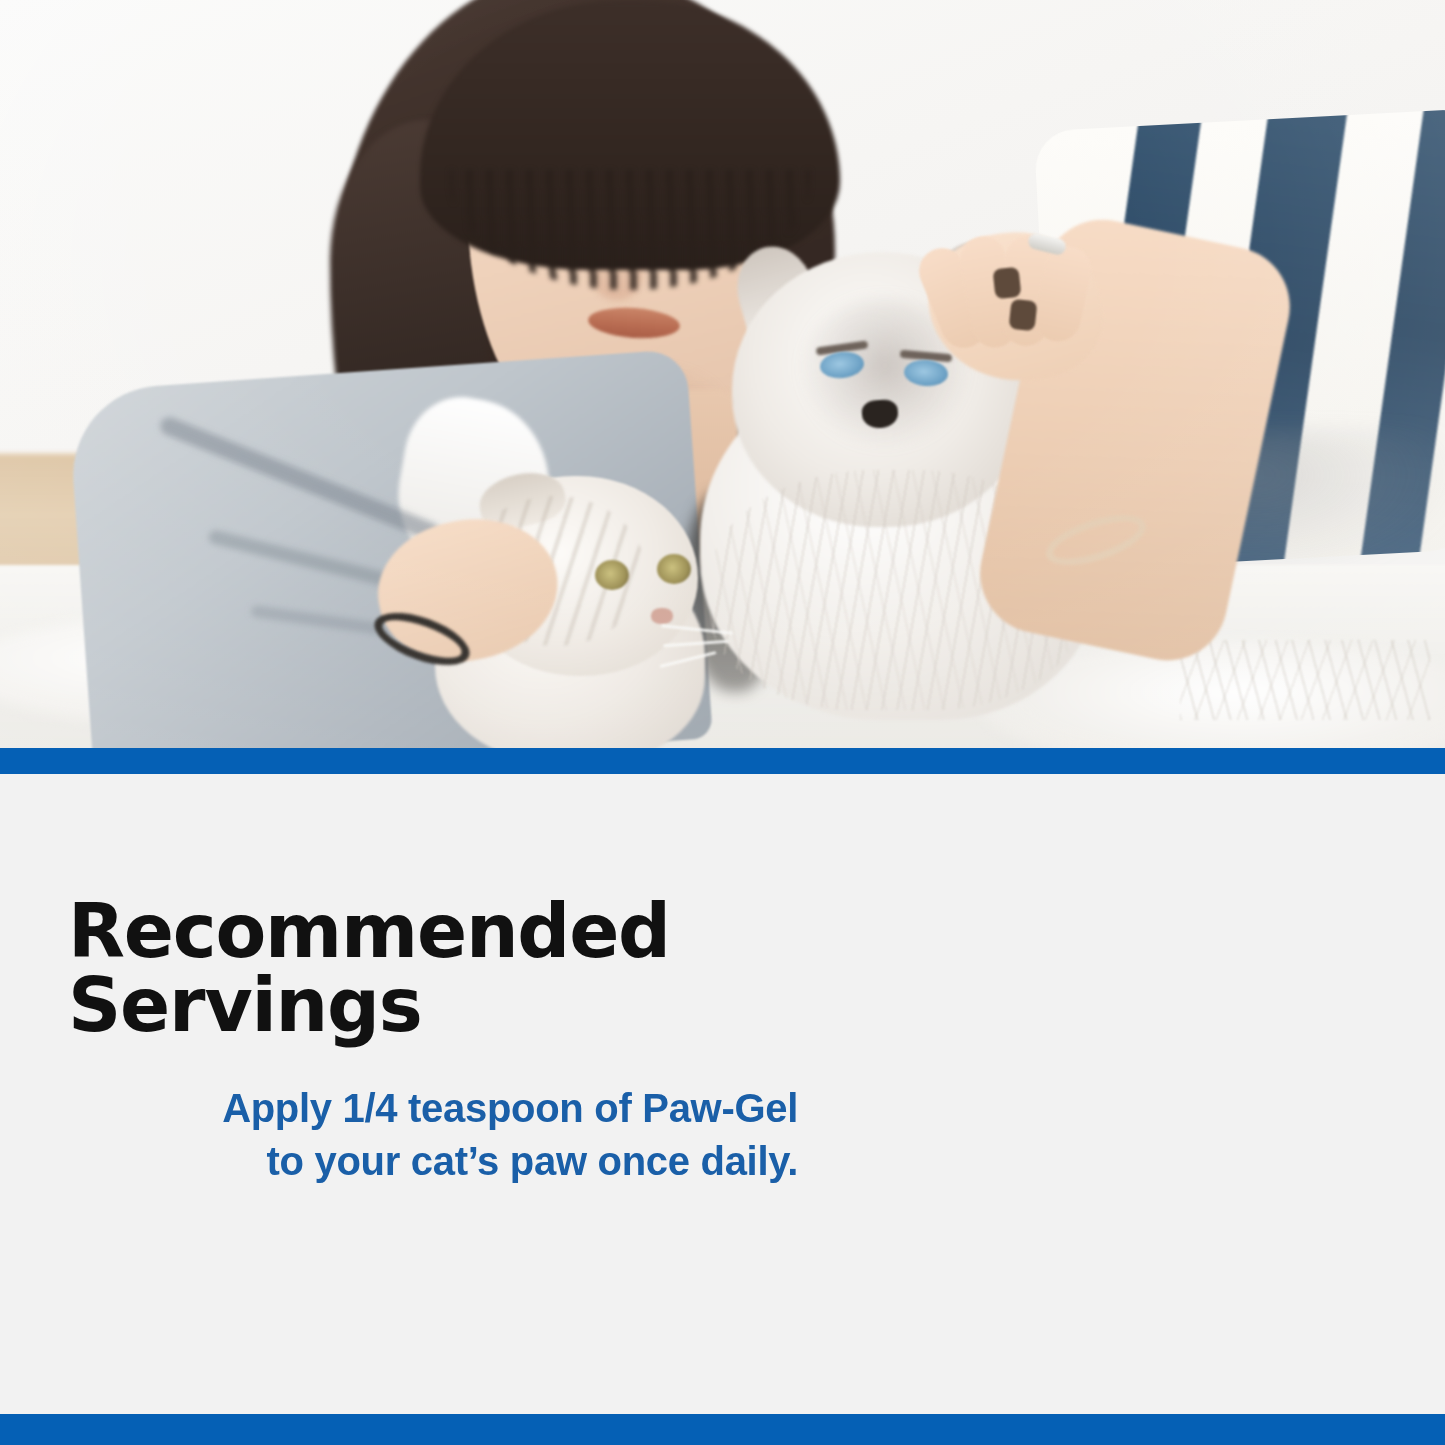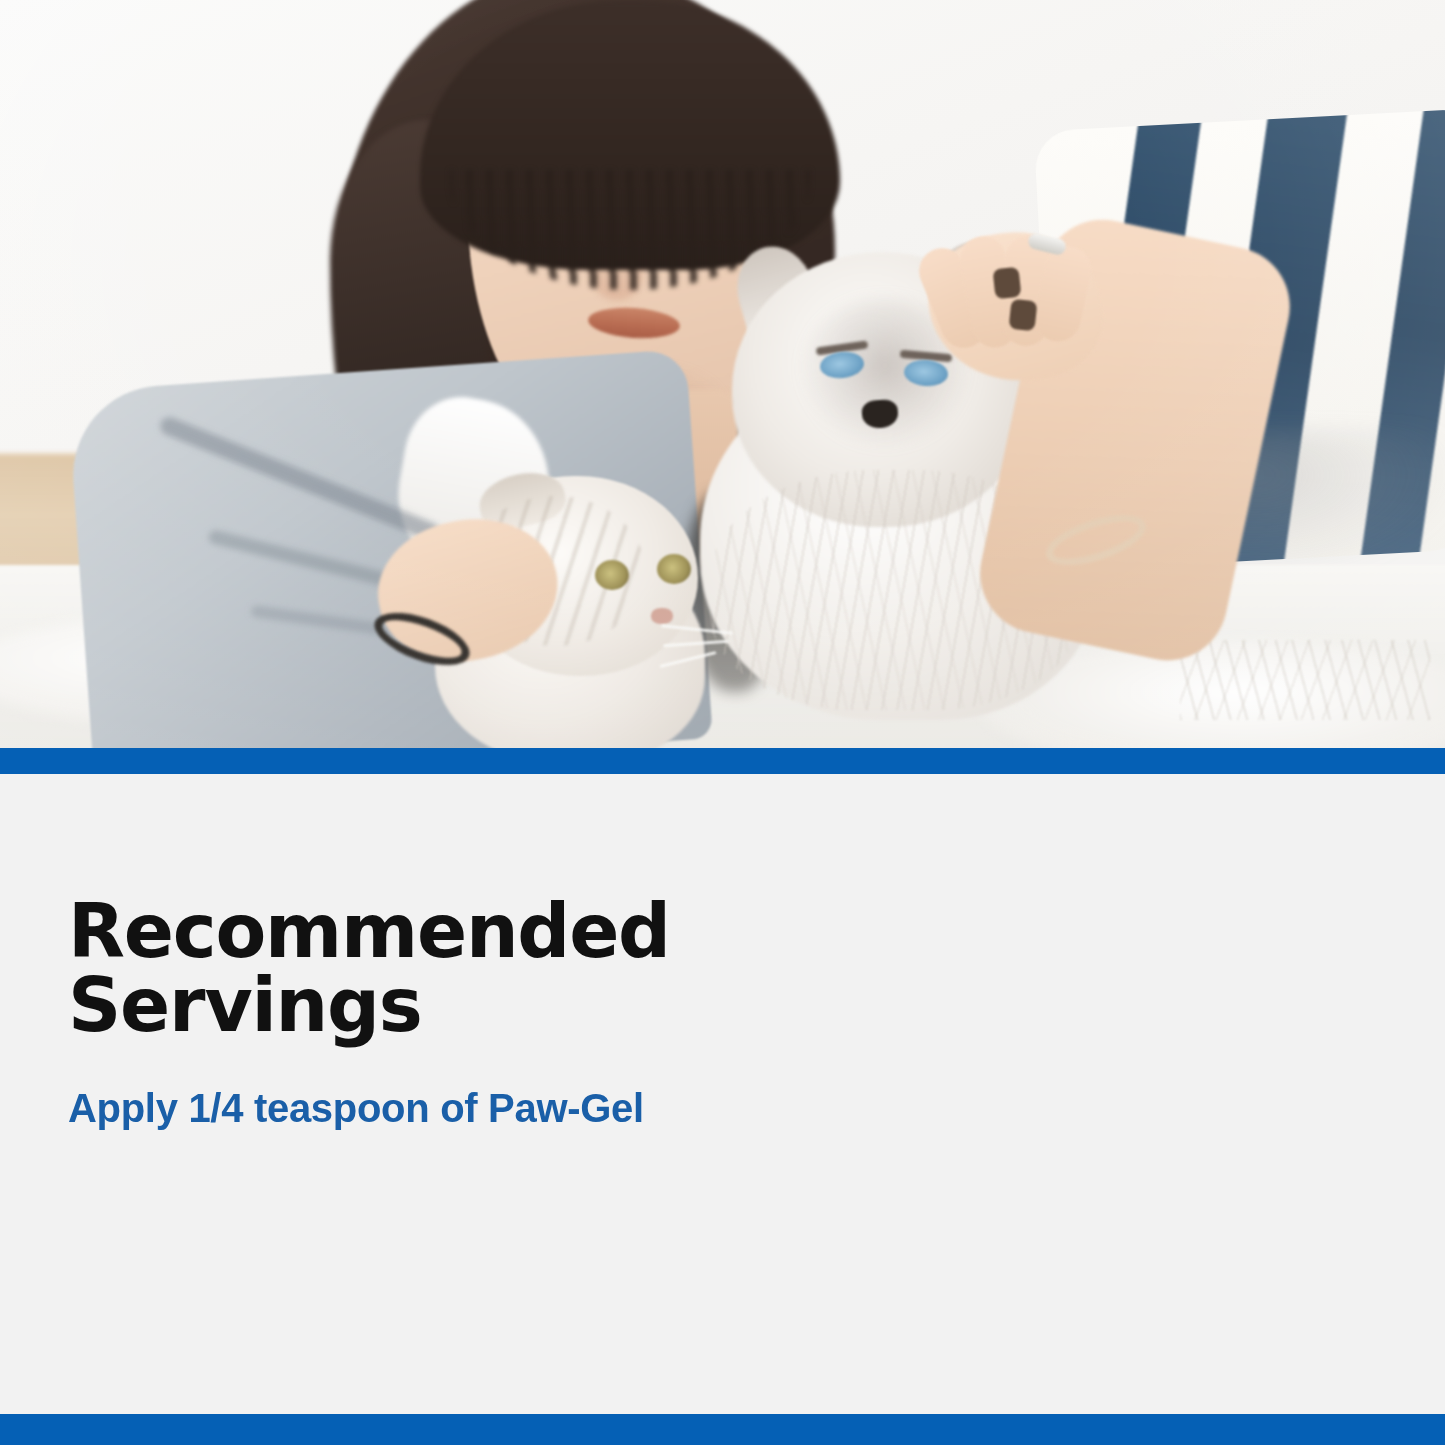--- a/index.html
+++ b/index.html
@@ -489,20 +489,21 @@
   }
   .subhead {
     margin: 40px 0 0 0;
     font-family: "Liberation Sans", sans-serif;
     font-weight: 700;
     font-size: 40px;
     line-height: 1.33;
     letter-spacing: -0.3px;
     color: #1a5fa8;
     max-width: 730px;
+    text-align: right;
   }
   .body-copy {
     margin: 50px 0 0 0;
     font-family: "Liberation Sans", sans-serif;
     font-weight: 400;
     font-size: 34px;
     line-height: 1.55;
     letter-spacing: -0.2px;
     color: #2c2c2c;
     max-width: 700px;
@@ -603,20 +604,21 @@
 
   <div class="divider-top" style="background: rgb(5, 96, 181);"></div>
 
   <div class="content">
 
     <div class="text-col">
       <h1 class="headline" style="color: rgb(17, 17, 17);">Recommended Servings</h1>
 
       <p class="subhead" style="color: rgb(26, 95, 168);">
         <span>Apply 1/4 teaspoon of Paw-Gel</span><br>
+        <span>to your cat’s paw once daily.</span>
       </p>
 
     </div>
 
   </div>
 
   <div class="divider-bottom" style="background: rgb(5, 96, 181);"></div>
 
 </div>
 

